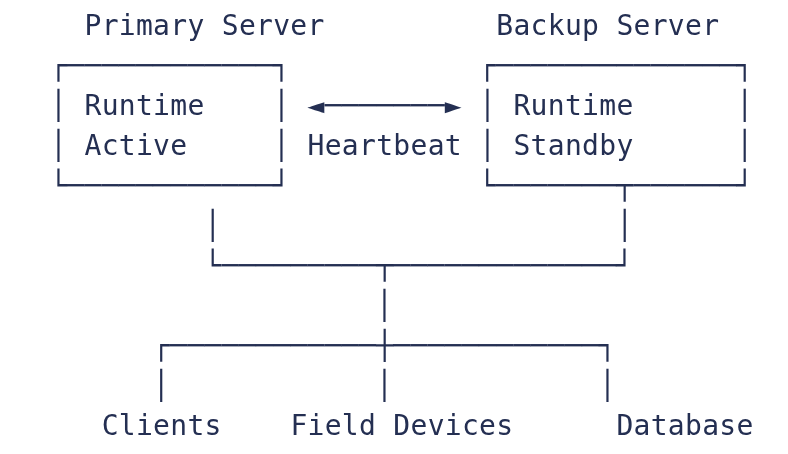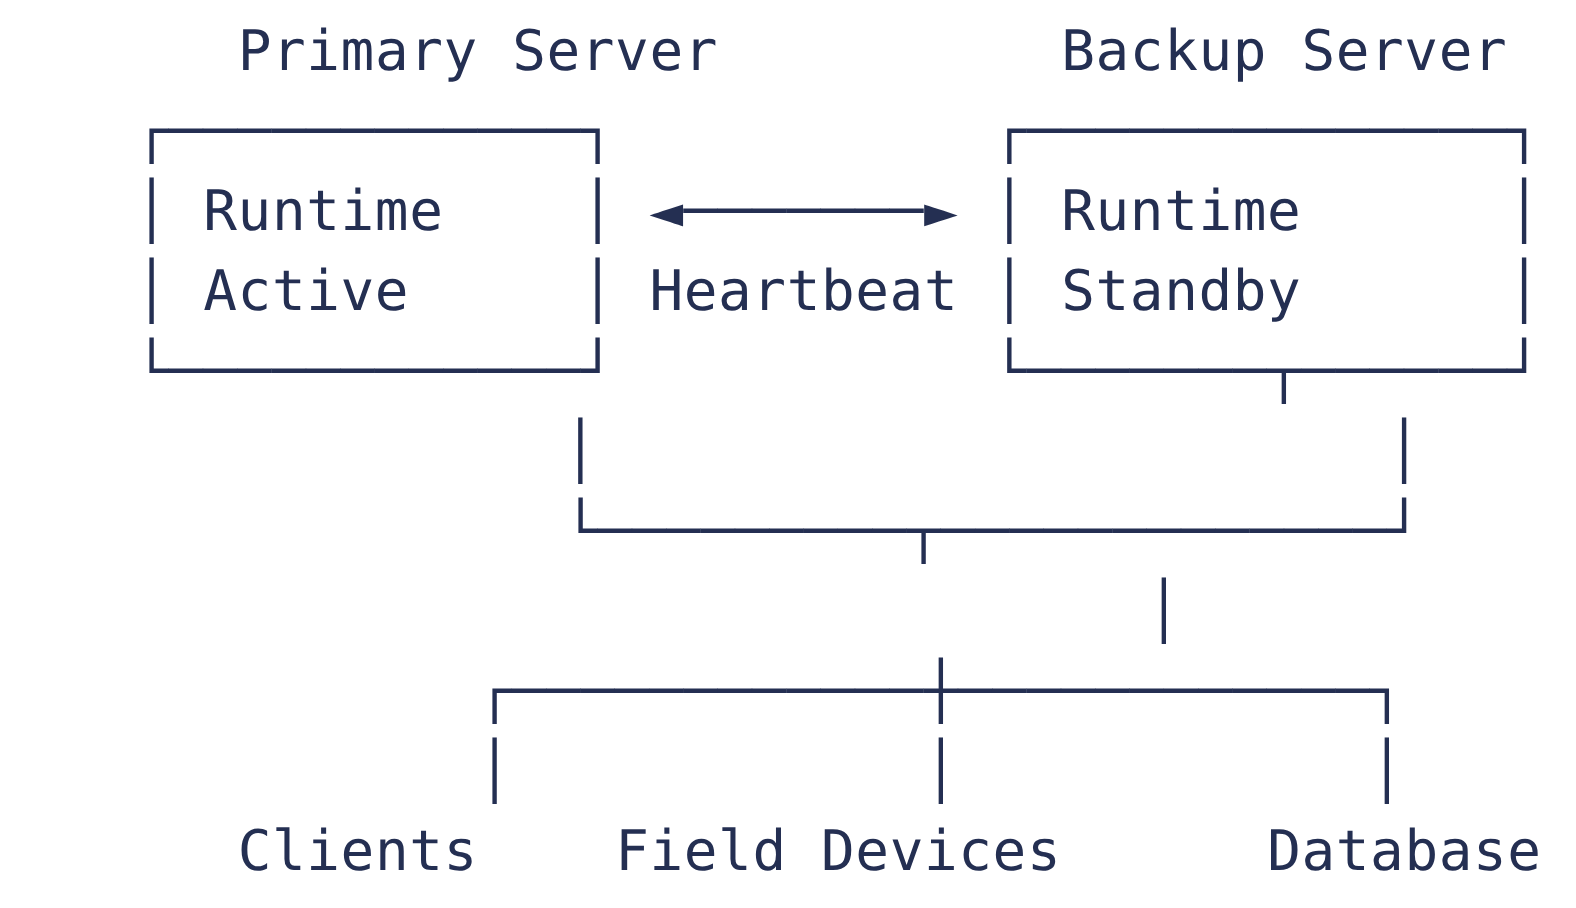--- a/index.html
+++ b/index.html
@@ -1,16 +1,16 @@
 <!DOCTYPE html>
 <html style="--ink: #242f52; --bg: #ffffff;"><head>
 <meta charset="utf-8">
 <style>
   :root { --ink: #242f52; --bg: #ffffff; }
-  * { box-sizing: border-box; text-align: center; }
+  * { box-sizing: border-box; }
   html, body { margin: 0; padding: 0; }
   body {
     width: 788px;
     height: 454px;
     background: var(--bg);
     overflow: hidden;
   }
   .diagram {
     margin: 0;
     padding: 6px 0 0 33px;

